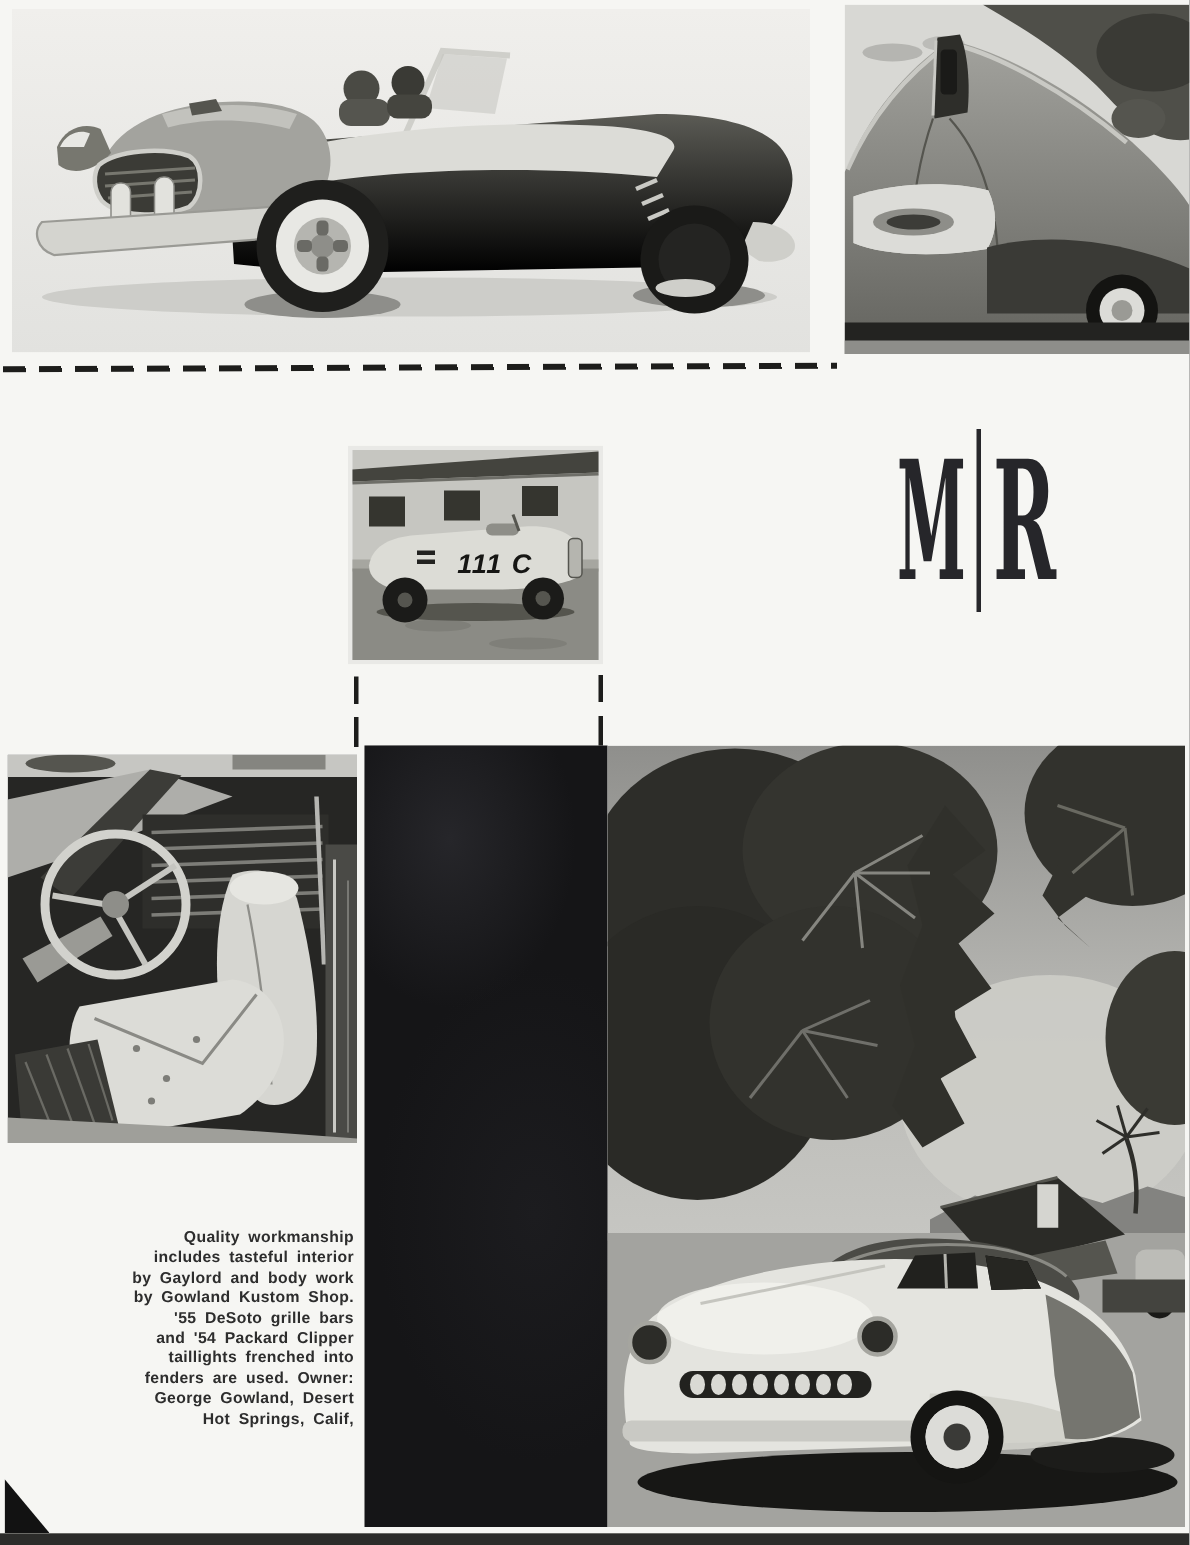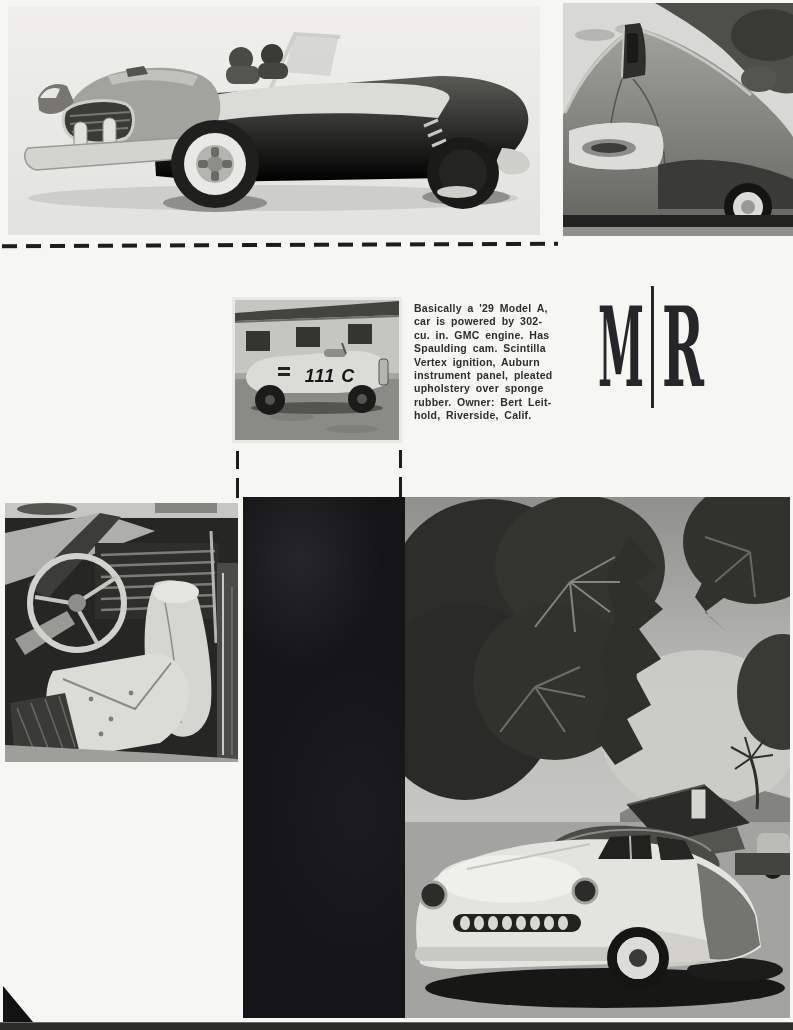--- a/index.html
+++ b/index.html
@@ -206,29 +206,20 @@
         <rect x="46" y="76" width="12" height="3" fill="#222220"></rect>
         <text x="98" y="85" text-anchor="middle" font-family="Liberation Sans,sans-serif" font-size="18" font-weight="700" fill="#161614" letter-spacing="1">111 C</text>
       </g>
       <circle cx="38" cy="103" r="15" fill="#1b1b19"></circle>
       <circle cx="38" cy="103" r="5" fill="#55554f"></circle>
       <circle cx="130" cy="102" r="14" fill="#1b1b19"></circle>
       <circle cx="130" cy="102" r="5" fill="#55554f"></circle>
     </svg>
   </div>
 
-  <div class="caption caption-1">Basically a '29 Model A,
-car is powered by 302-
-cu. in. GMC engine. Has
-Spaulding cam. Scintilla
-Vertex ignition, Auburn
-instrument panel, pleated
-upholstery over sponge
-rubber. Owner: Bert Leit-
-hold, Riverside, Calif.</div>
 
   <div class="logo">
     <svg width="113" height="122" viewBox="0 0 113 122">
       <text x="1" y="100" font-family="DejaVu Serif,serif" font-weight="700" font-size="110" fill="#26262a" textLength="46" lengthAdjust="spacingAndGlyphs">M</text>
       <rect x="54" y="0" width="3" height="122" fill="#26262a"></rect>
       <text x="65" y="100" font-family="DejaVu Serif,serif" font-weight="700" font-size="110" fill="#26262a" textLength="42" lengthAdjust="spacingAndGlyphs">R</text>
     </svg>
   </div>
 
   <div class="cropmark cropmark-l"></div>
@@ -385,17 +376,27 @@
         <rect x="10" y="450" width="200" height="14" rx="6" fill="#c9c9c4"></rect>
 
         <circle cx="233" cy="461" r="31" fill="#151513"></circle>
         <circle cx="233" cy="461" r="21" fill="#dedeD9"></circle>
         <circle cx="233" cy="461" r="21" fill="#dcdcd8"></circle>
         <circle cx="233" cy="461" r="9" fill="#3a3a37"></circle>
       </g>
     </svg>
   </div>
 
+  <div class="caption caption-2">Quality workmanship
+includes tasteful interior
+by Gaylord and body work
+by Gowland Kustom Shop.
+'55 DeSoto grille bars
+and '54 Packard Clipper
+taillights frenched into
+fenders are used. Owner:
+George Gowland, Desert
+Hot Springs, Calif,</div>
 
   <div class="corner-tri"></div>
   <div class="bottom-band"></div>
 
 </div>
 
 </body></html>

